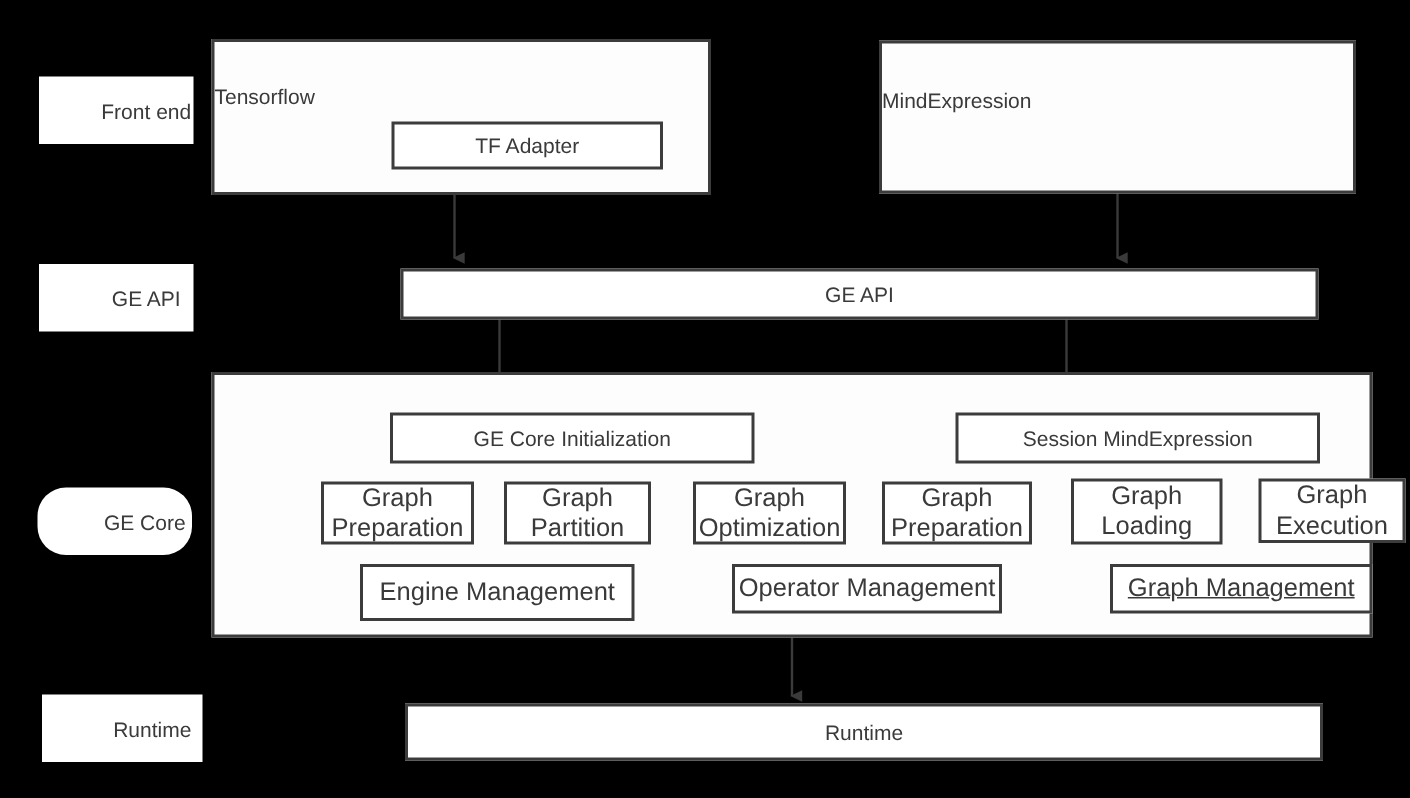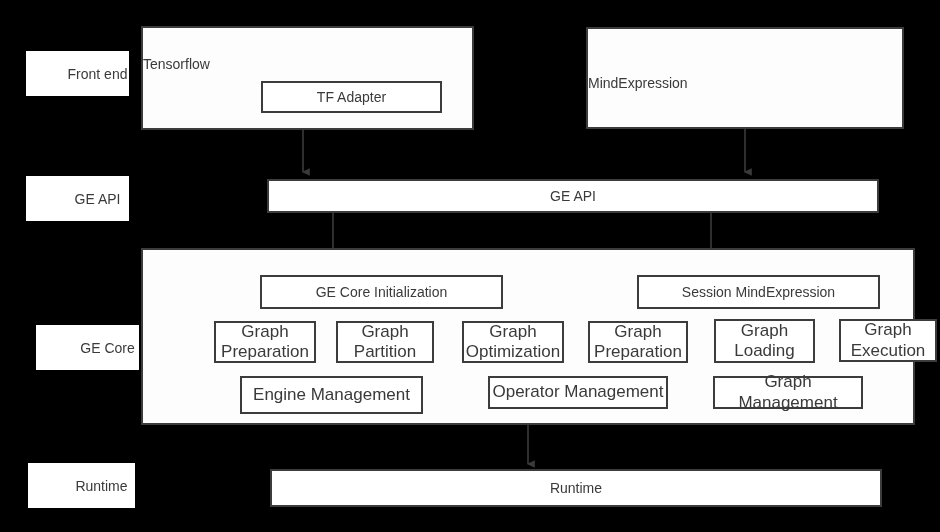--- a/index.html
+++ b/index.html
@@ -90,36 +90,36 @@
 
     <line x1="528" y1="425" x2="528" y2="464" stroke="#3a3a3a" stroke-width="1.6" marker-end="url(#ah)"></line>
   </svg>
 
   <div class="tier-label" style="left:26px; top:51px; width:103px; height:45px;">
     <span>Front end</span>
   </div>
   <div class="tier-label" style="left:26px; top:176px; width:103px; height:45px;">
     <span>GE API</span>
   </div>
-  <div class="tier-label" style="left:36px; top:325px; width:103px; height:45px;">
+  <div class="tier-label" style="left:25px; top:325px; width:103px; height:45px;border-radius:19px;">
     <span>GE Core</span>
   </div>
   <div class="tier-label" style="left:28px; top:463px; width:107px; height:45px;">
     <span>Runtime</span>
   </div>
 
   <div class="container-box" style="left:141px; top:26px; width:333px; height:104px;">
     <div class="container-title" style="top:28px;">Tensorflow</div>
   </div>
   <div class="box fs14" style="left:213px; top:81px; width:181px; height:32px;">
     <span>TF Adapter</span>
   </div>
 
   <div class="container-box" style="left:586px; top:27px; width:318px; height:102px;">
-    <div class="container-title" style="top:46px;">MindExpression</div>
+    <div class="container-title" style="top:30px;">MindExpression</div>
   </div>
 
   <div class="box fs14" style="left:219px; top:179px; width:612px; height:34px;">
     <span>GE API</span>
   </div>
 
   <div class="container-box" style="left:141px; top:248px; width:774px; height:177px;"></div>
 
   <div class="box fs14" style="left:212px; top:275px; width:243px; height:34px;">
     <span>GE Core Initialization</span>
@@ -152,21 +152,21 @@
     <span><span>Graph</span><br>
     <span>Execution</span></span>
   </div>
 
   <div class="box fs13" style="left:192px; top:376px; width:183px; height:38px;">
     <span>Engine Management</span>
   </div>
   <div class="box fs13" style="left:440px; top:376px; width:180px; height:33px;">
     <span>Operator Management</span>
   </div>
-  <div class="box fs13" style="left:665px; top:376px; width:150px; height:33px;">
+  <div class="box fs13" style="left:692px; top:376px; width:175px; height:33px;text-decoration:underline;">
     <span>Graph Management</span>
   </div>
 
   <div class="box fs14" style="left:222px; top:469px; width:612px; height:38px;">
     <span>Runtime</span>
   </div>
 
 </div>
 
 </body></html>

